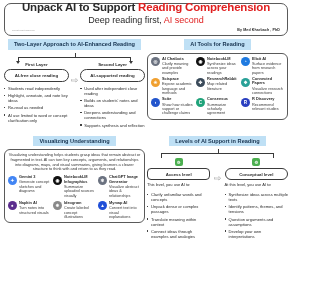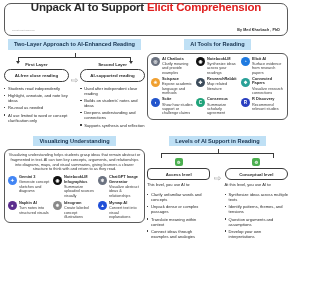--- a/index.html
+++ b/index.html
@@ -184,21 +184,22 @@
   .lvlmid{
     width:10%;display:flex;align-items:center;justify-content:center;padding-top:16px;
   }
 </style>
 </head>
 <body>
 
 <div class="page">
 
   <div class="header">
-    <div class="title"><span>Unpack AI to Support </span><span class="accent">Elicit Comprehension</span></div>
+    <div class="title"><span>Unpack AI to Support </span><span class="accent">Reading Comprehension</span></div>
+    <div class="subtitle"><span>Deep reading first, </span><span class="accent">AI second</span></div>
     <div class="tinyleft">educationaltechnology</div>
     <div class="byline">By Med Kharbach , PhD</div>
   </div>
 
   <div class="grid">
 
     <div class="quad">
       <div class="sectitle">Two-Layer Approach to AI-Enhanced Reading</div>
 
       <div class="connector">

